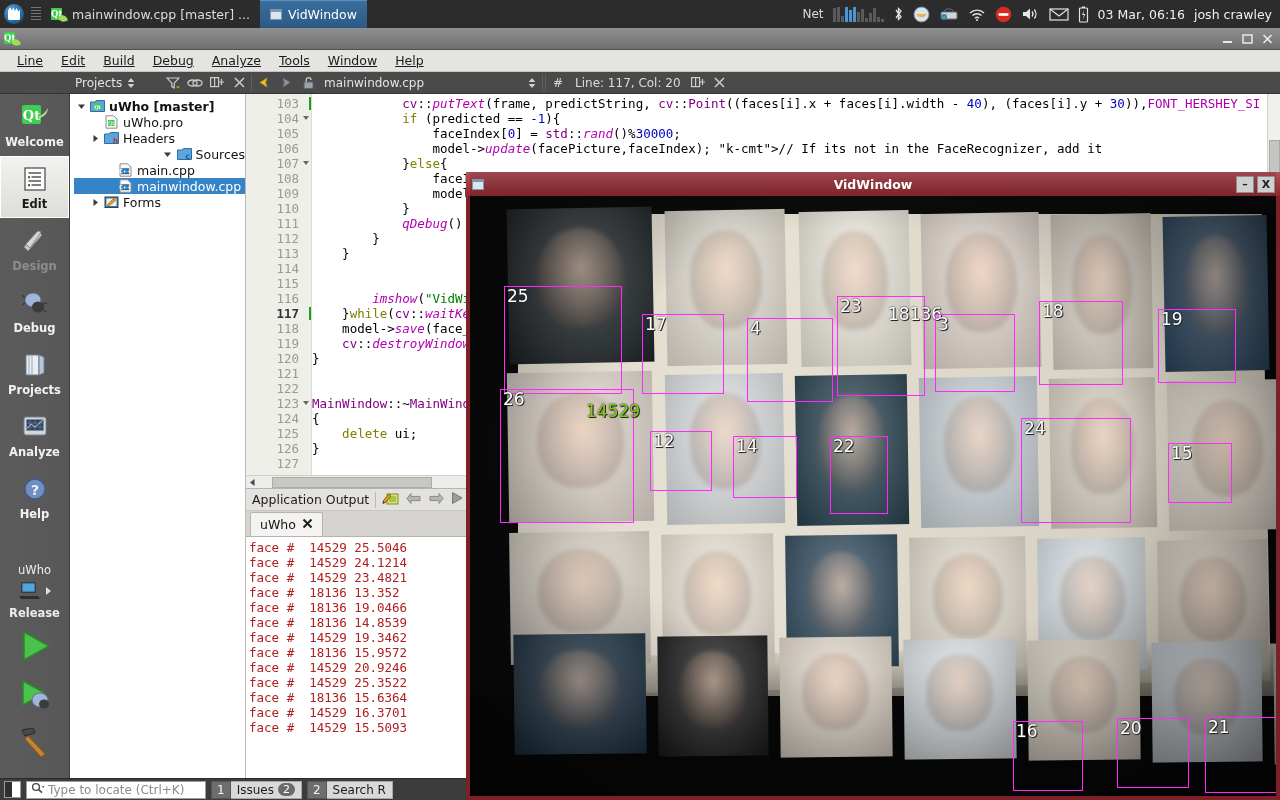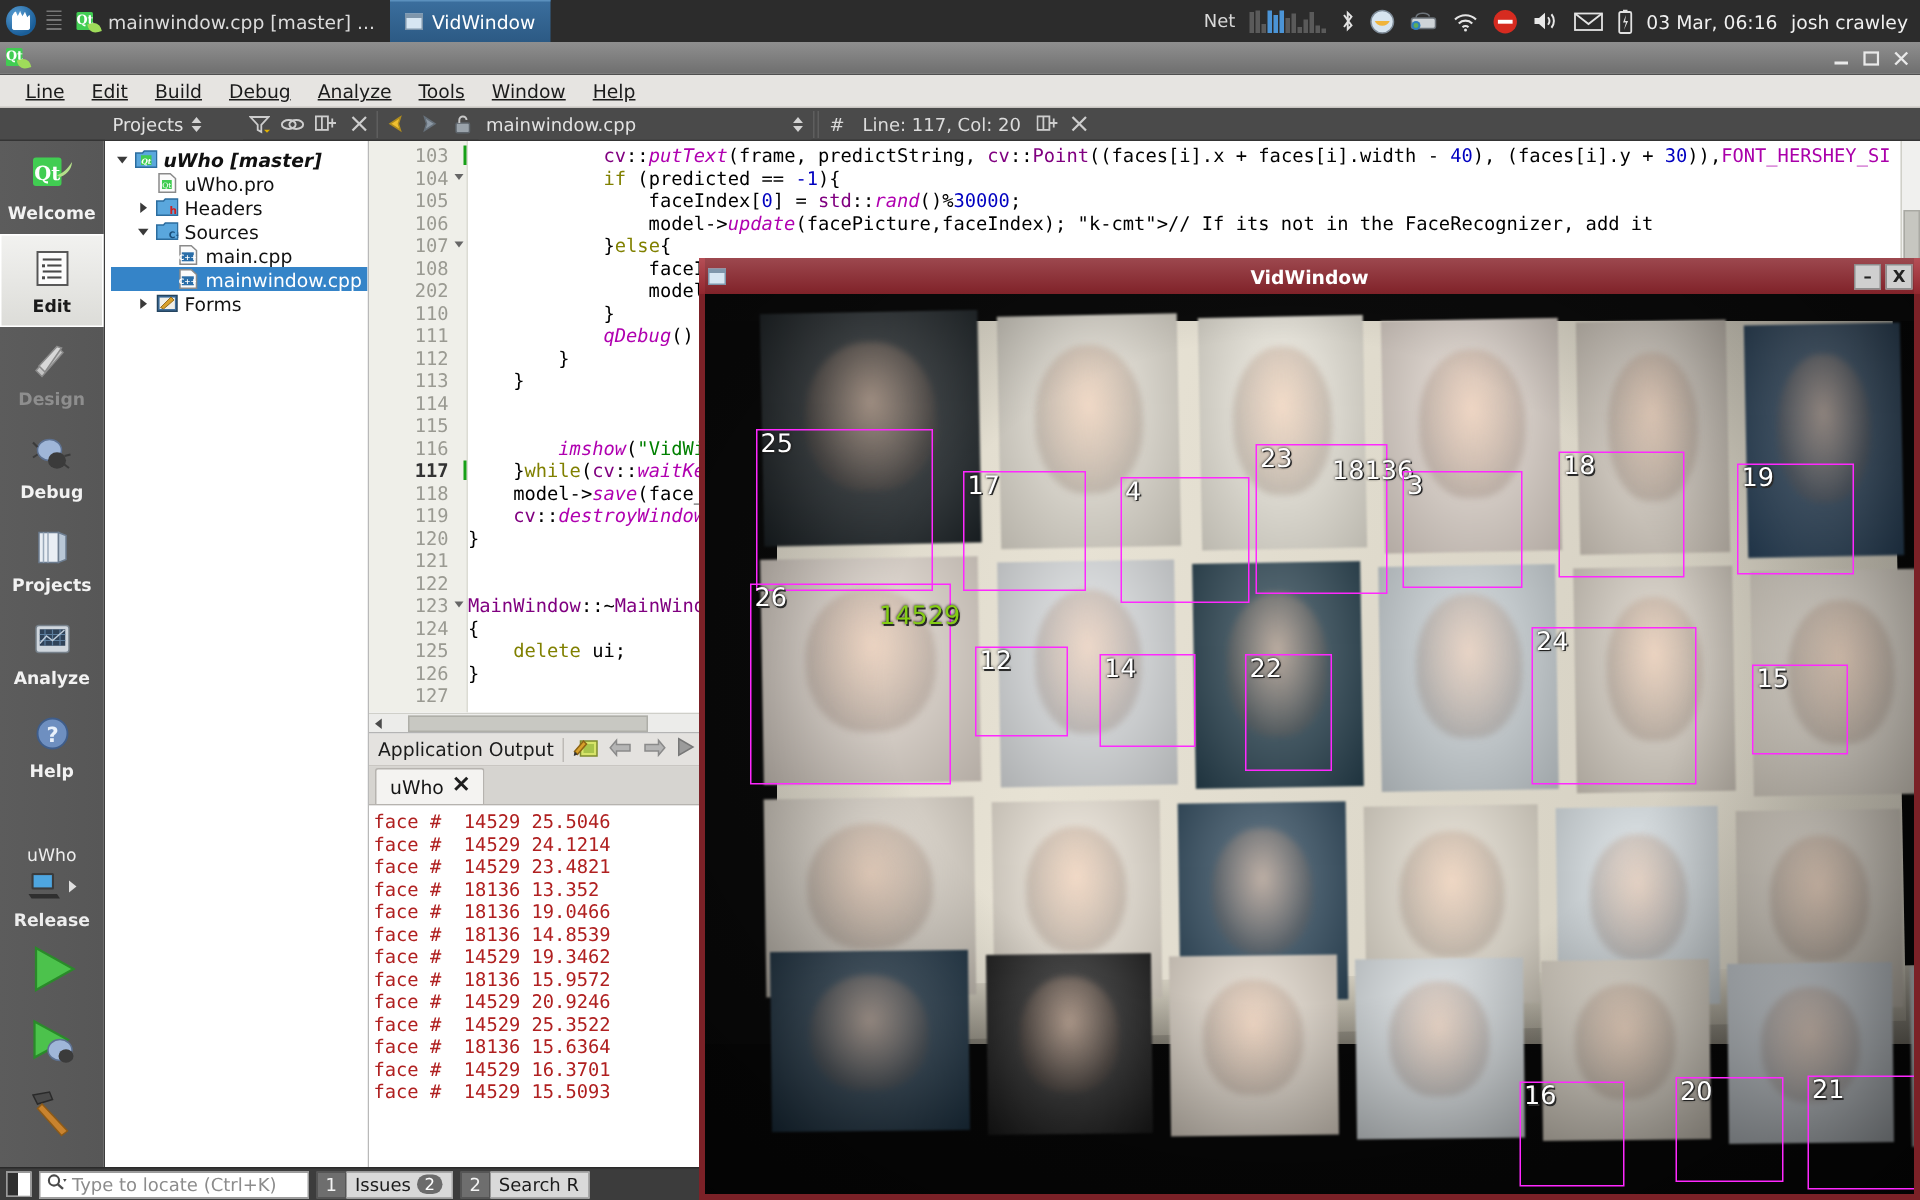--- a/index.html
+++ b/index.html
@@ -526,21 +526,21 @@
         <svg width="40" height="36" viewBox="0 0 40 36">
             <path d="M7 6 L18 4 L20 9 L10 12 Z" fill="#4a4a4a" stroke="#2a2a2a"></path>
             <path d="M13 12 L30 30 L26 33 L10 15 Z" fill="#c9832e" stroke="#8c5a18"></path>
           </svg>
       </div>
       <div style="height:12px"></div>
     </div>
 
     <div id="leftcol">
       <div id="tree">
-          <div class="trow bold" style="padding-left: 2px; font-style: italic;">
+          <div class="trow bold" style="padding-left: 2px;">
             <span class="arrow">
               <svg width="9" height="9" viewBox="0 0 9 9">
                 <path d="M1 2.5 L8 2.5 L4.5 7 Z" fill="#3a3a3a"></path>
               </svg>
             </span>
             <span class="fico"><svg width="15" height="14" viewBox="0 0 15 14">
                 <path d="M0.5 3 L5 3 L6.2 1.6 L14.5 1.6 L14.5 12.5 L0.5 12.5 Z" fill="#5aa7dd" stroke="#2c6d9e"></path>
                 <rect x="4" y="4.5" width="7" height="6.5" fill="#41cd52"></rect>
                 <text x="7.5" y="10" font-size="5" fill="#fff" text-anchor="middle" font-family="DejaVu Serif, serif">Qt</text>
               </svg></span>
@@ -560,21 +560,21 @@
               <svg width="9" height="9" viewBox="0 0 9 9">
                 <path d="M2.5 1 L7 4.5 L2.5 8 Z" fill="#3a3a3a"></path>
               </svg>
             </span>
             <span class="fico"><svg width="15" height="14" viewBox="0 0 15 14">
                 <path d="M0.5 3 L5 3 L6.2 1.6 L14.5 1.6 L14.5 12.5 L0.5 12.5 Z" fill="#5aa7dd" stroke="#2c6d9e"></path>
                 <text x="9" y="11.5" font-size="7" font-weight="bold" fill="#d02020" font-family="DejaVu Sans, sans-serif">h</text>
               </svg></span>
             <span>Headers</span>
           </div>
-          <div class="trow" style="padding-left: 16px;">
+          <div class="trow" style="padding-left: 16px; justify-content: flex-end;">
             <span class="arrow">
               <svg width="9" height="9" viewBox="0 0 9 9">
                 <path d="M1 2.5 L8 2.5 L4.5 7 Z" fill="#3a3a3a"></path>
               </svg>
             </span>
             <span class="fico"><svg width="15" height="14" viewBox="0 0 15 14">
                 <path d="M0.5 3 L5 3 L6.2 1.6 L14.5 1.6 L14.5 12.5 L0.5 12.5 Z" fill="#5aa7dd" stroke="#2c6d9e"></path>
                 <text x="8.5" y="11.5" font-size="6" font-weight="bold" fill="#1a4f7a" font-family="DejaVu Sans, sans-serif">C+</text>
               </svg></span>
             <span>Sources</span>
@@ -615,21 +615,21 @@
 
     <div id="editorcol">
       <div id="editor">
         <div id="gutter">
             <div class="gl">103<span class="cursorbar"></span></div>
             <div class="gl">104<span class="fold open"></span></div>
             <div class="gl">105</div>
             <div class="gl">106</div>
             <div class="gl">107<span class="fold open"></span></div>
             <div class="gl">108</div>
-            <div class="gl">202</div>
+            <div class="gl">109</div>
             <div class="gl">110</div>
             <div class="gl">111</div>
             <div class="gl">112</div>
             <div class="gl">113</div>
             <div class="gl">114</div>
             <div class="gl">115</div>
             <div class="gl">116</div>
             <div class="gl cur">117<span class="cursorbar"></span></div>
             <div class="gl">118</div>
             <div class="gl">119</div>

